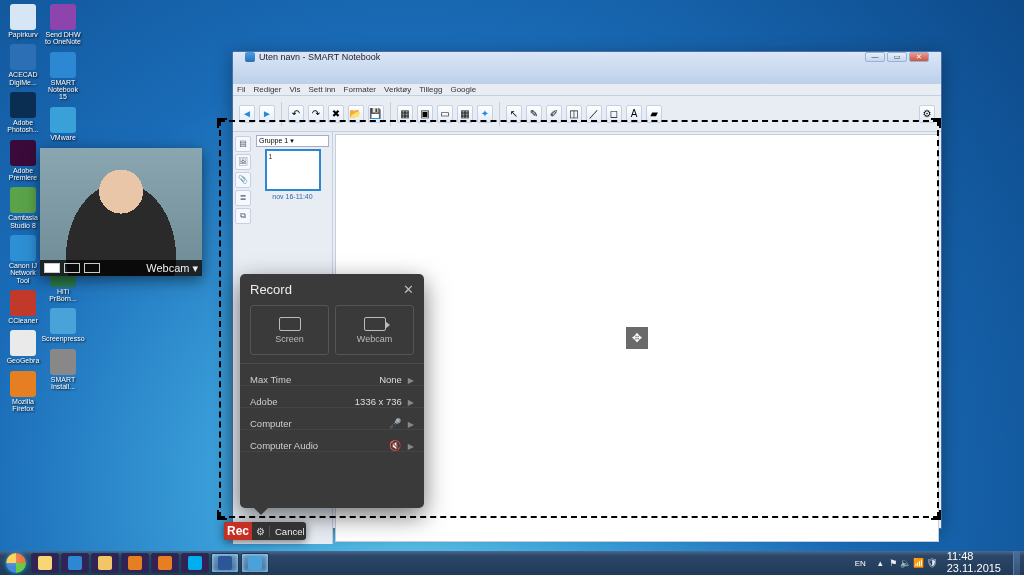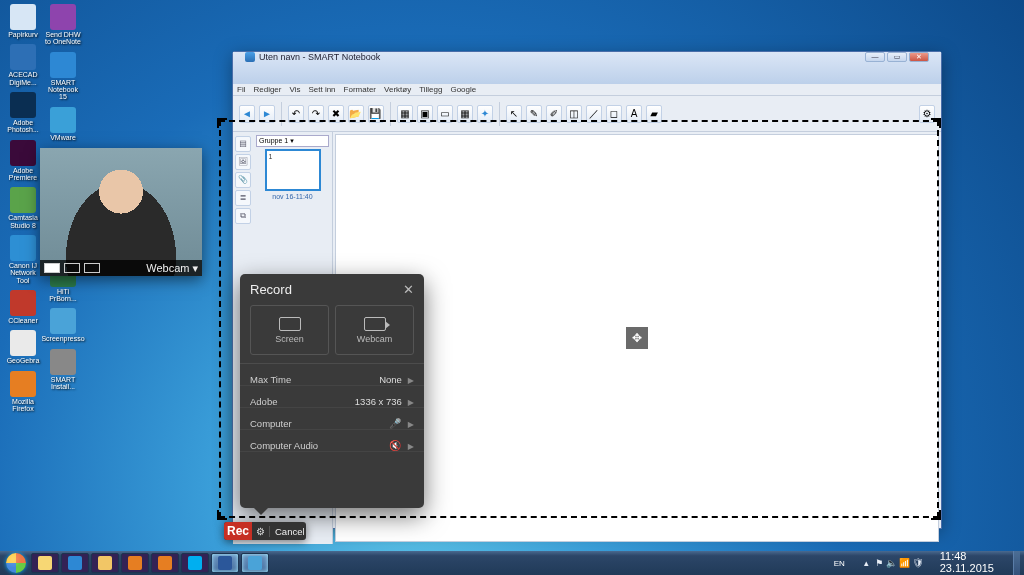--- a/index.html
+++ b/index.html
@@ -108,21 +108,21 @@
 .taskbar {
   position: absolute; left: 0; right: 0; bottom: 0; height: 24px;
   background: linear-gradient(#4a6a8f 0%, #2c4668 20%, #203a58 100%);
   display: flex; align-items: center; padding: 0 2px;
 }
 .taskbar .start { width: 28px; height: 24px; display: flex; align-items: center; justify-content: center; }
 .taskbar .start .orb { width: 20px; height: 20px; border-radius: 50%; background: radial-gradient(circle at 35% 30%, #fff3, transparent 45%), conic-gradient(#e74 0 25%, #6c4 25% 50%, #48d 50% 75%, #fc4 75% 100%); box-shadow: 0 0 4px #0af; }
 .taskbar .tbtn { width: 28px; height: 20px; margin: 0 1px; background: linear-gradient(#537,#325 0) ,linear-gradient(#3a5a80,#28466a); border: 1px solid #1c3450; border-radius: 2px; display: flex; align-items: center; justify-content: center; }
 .taskbar .tbtn.active { background: linear-gradient(#6a92c0,#4a72a0); box-shadow: inset 0 0 4px #aef; }
 .taskbar .tico { width: 14px; height: 14px; border-radius: 2px; }
-.taskbar .tray { margin-left: auto; display: flex; align-items: center; gap: 16px; color: #fff; font-size: 8px; padding-right: 2px; }
+.taskbar .tray { margin-left: auto; display: flex; align-items: center; gap: 9px; color: #fff; font-size: 8px; padding-right: 2px; }
 .taskbar .tray .ti { width: 11px; height: 11px; color: #e8eef7; font-size: 9px; display: flex; align-items: center; justify-content: center; }
 .taskbar .clock { text-align: left; line-height: 1.05; font-size: 11px; color: #fff; }
 .taskbar .peek { width: 7px; height: 24px; border-left: 1px solid #5a7da8; margin-left: 3px; background: linear-gradient(#4c6e95,#33517a); }
 </style>
 </head>
 <body>
 
 <div class="desktop-icons" id="desk">
     <div class="desk-col">
       <div class="desk-icon">

